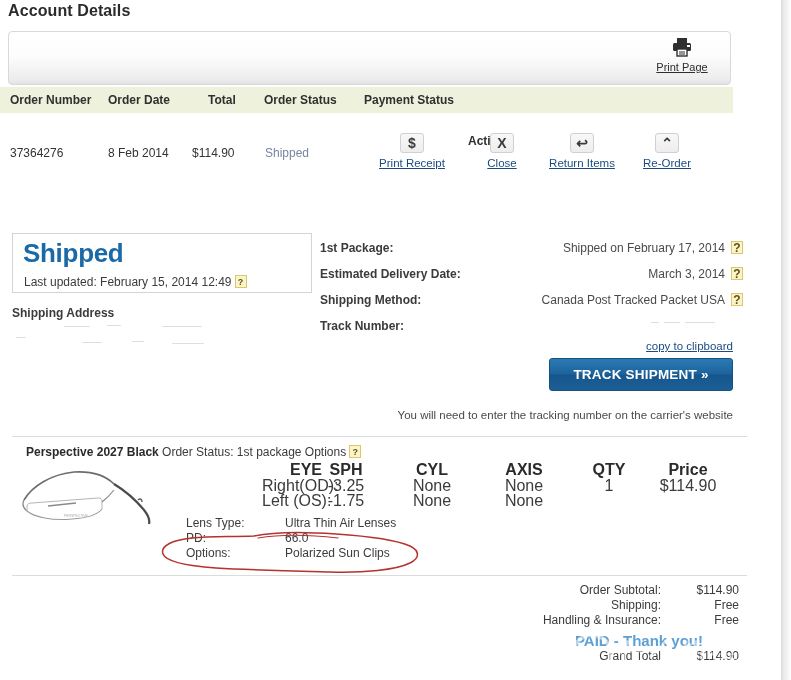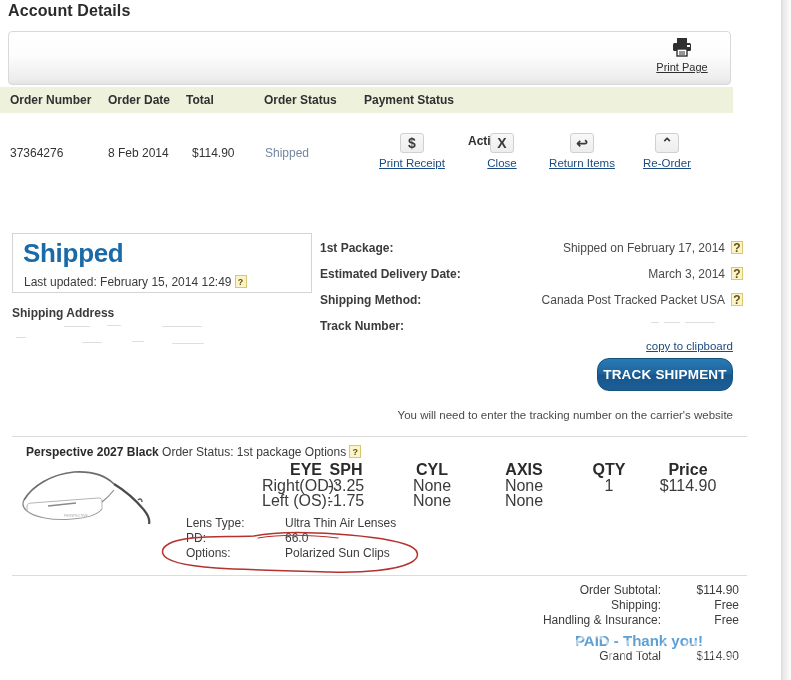--- a/index.html
+++ b/index.html
@@ -72,21 +72,21 @@
   .orders-header .th {
     position: absolute;
     top: 6px;
     font-size: 12px;
     font-weight: bold;
     color: #303030;
     white-space: nowrap;
   }
   .th-order-number { left: 10px; }
   .th-order-date   { left: 108px; }
-  .th-total        { left: 186px; }
+  .th-total        { left: 208px; }
   .th-order-status { left: 264px; }
   .th-payment-status { left: 364px; }
   .th-actions      { left: 468px; margin-top: 41px; }
 
   .orders-row {
     position: absolute;
     left: 0px; top: 113px;
     width: 733px; height: 68px;
   }
   .cell {
@@ -214,24 +214,24 @@
     position: absolute;
     right: 48px; top: 340px;
     font-size: 11.5px;
     color: #1b4b80;
     text-decoration: underline;
     cursor: pointer;
   }
   .track-btn {
     position: absolute;
     right: 48px; top: 358px;
-    width: 136px; height: 33px;
+    width: 184px; height: 33px;
     background: linear-gradient(to bottom, #2a7ab5 0%, #1d639b 48%, #17568c 52%, #1b5f96 100%);
     border: 1px solid #15537f;
-    border-radius: 12px;
+    border-radius: 3px;
     color: #ffffff;
     font-size: 13.5px;
     font-weight: bold;
     letter-spacing: 0.2px;
     line-height: 31px;
     text-align: center;
     cursor: pointer;
   }
   .carrier-note {
     position: absolute;

